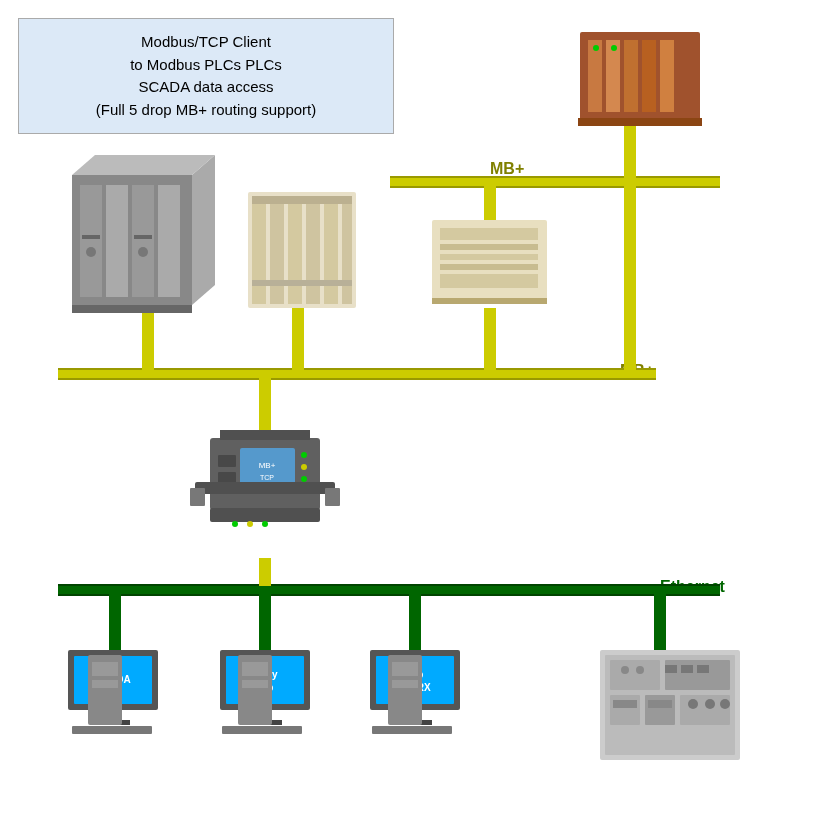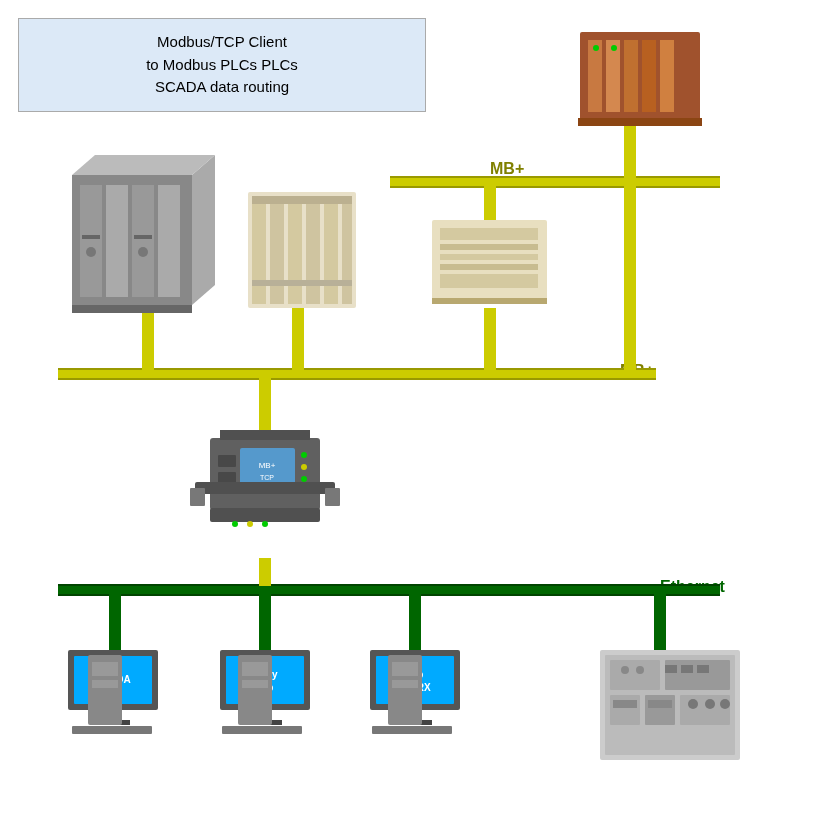--- a/index.html
+++ b/index.html
@@ -17,21 +17,21 @@
       height: 816px;
       position: relative;
       background: white;
     }
 
     
     .desc-box {
       position: absolute;
       top: 18px;
       left: 18px;
-      width: 408px;
+      width: 376px;
       background: #dce9f7;
       border: 1px solid #aaa;
       padding: 12px 16px;
       font-size: 15px;
       line-height: 1.5;
       text-align: center;
     }
 
     
     .mb-plus-top {
@@ -73,21 +73,22 @@
     }
   </style>
 </head>
 <body>
 
 <div id="canvas">
 
   <div class="desc-box">
     <span>Modbus/TCP Client</span><br>
     <span>to Modbus PLCs PLCs</span><br>
-    <span>SCADA data routing</span><br>
+    <span>SCADA data access</span><br>
+    <span>(Full 5 drop MB+ routing support)</span>
   </div>
 
   <div class="mb-plus-top">MB+</div>
   <div class="mb-plus-mid">MB+</div>
   <div class="ethernet-label">Ethernet</div>
 
   <svg class="wires">
 
     <rect x="390" y="176" width="330" height="12" fill="#cccc00"></rect>
 

